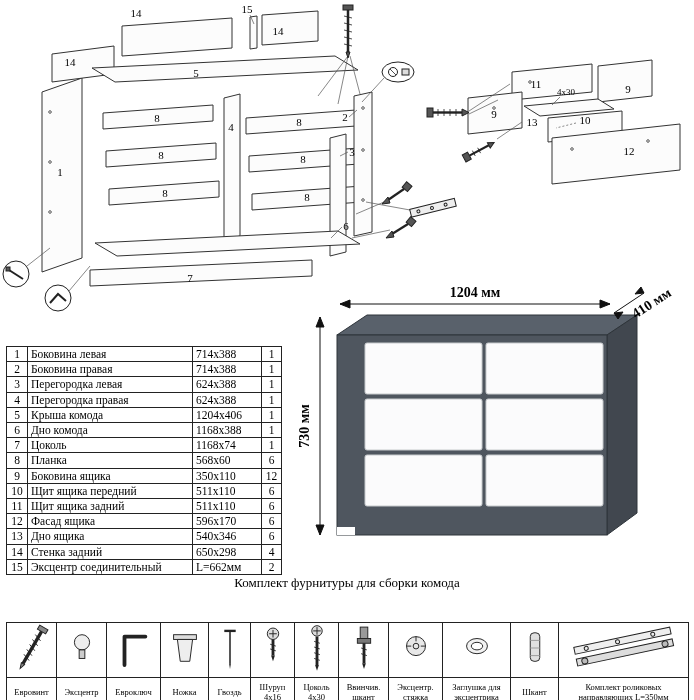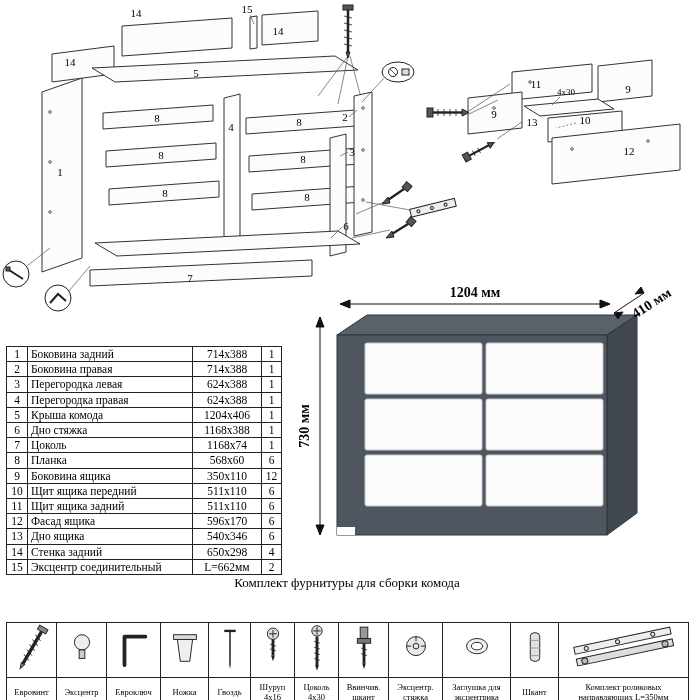--- a/index.html
+++ b/index.html
@@ -8,21 +8,21 @@
   svg text{font-family:"Liberation Serif",serif;}
 
   .diagram{position:absolute;left:0;top:0;width:694px;height:334px;}
   .diagram text{font-size:11px;fill:#000;text-anchor:middle;}
   .diagram text.sm{font-size:9px;}
 
   .parts{position:absolute;left:6px;top:346px;border-collapse:collapse;background:#fff;}
   .parts td{border:1px solid #222;font-size:11.5px;line-height:14.2px;padding:0 3px;white-space:nowrap;}
   .c-num{width:14px;text-align:center;}
   .c-name{width:158px;}
-  .c-size{width:62px;text-align:center;}
+  .c-size{width:62px;text-align:left;}
   .c-qty{width:13px;text-align:center;}
 
   .dresser{position:absolute;left:292px;top:285px;width:402px;height:282px;}
   .dresser text.dim{font-weight:bold;font-size:14px;fill:#000;text-anchor:middle;}
 
   .hw-title{position:absolute;left:0;top:575px;width:694px;text-align:center;font-size:13px;}
 
   .hw{position:absolute;left:6px;top:622px;border-collapse:collapse;table-layout:fixed;background:#fff;}
   .hw td{border:1px solid #222;text-align:center;vertical-align:middle;padding:0;overflow:hidden;}
   .hw-icons td{height:52px;}
@@ -181,21 +181,21 @@
   <text x="628" y="93">9</text>
   <text x="532" y="126">13</text>
   <text x="585" y="124">10</text>
   <text x="629" y="155">12</text>
 </svg>
 
 <table class="parts">
   <tbody>
     <tr>
         <td class="c-num">1</td>
-        <td class="c-name">Боковина задний</td>
+        <td class="c-name">Боковина левая</td>
         <td class="c-size">714x388</td>
         <td class="c-qty">1</td>
       </tr>
     <tr>
         <td class="c-num">2</td>
         <td class="c-name">Боковина правая</td>
         <td class="c-size">714x388</td>
         <td class="c-qty">1</td>
       </tr>
     <tr>
@@ -211,21 +211,21 @@
         <td class="c-qty">1</td>
       </tr>
     <tr>
         <td class="c-num">5</td>
         <td class="c-name">Крыша комода</td>
         <td class="c-size">1204x406</td>
         <td class="c-qty">1</td>
       </tr>
     <tr>
         <td class="c-num">6</td>
-        <td class="c-name">Дно стяжка</td>
+        <td class="c-name">Дно комода</td>
         <td class="c-size">1168x388</td>
         <td class="c-qty">1</td>
       </tr>
     <tr>
         <td class="c-num">7</td>
         <td class="c-name">Цоколь</td>
         <td class="c-size">1168x74</td>
         <td class="c-qty">1</td>
       </tr>
     <tr>

